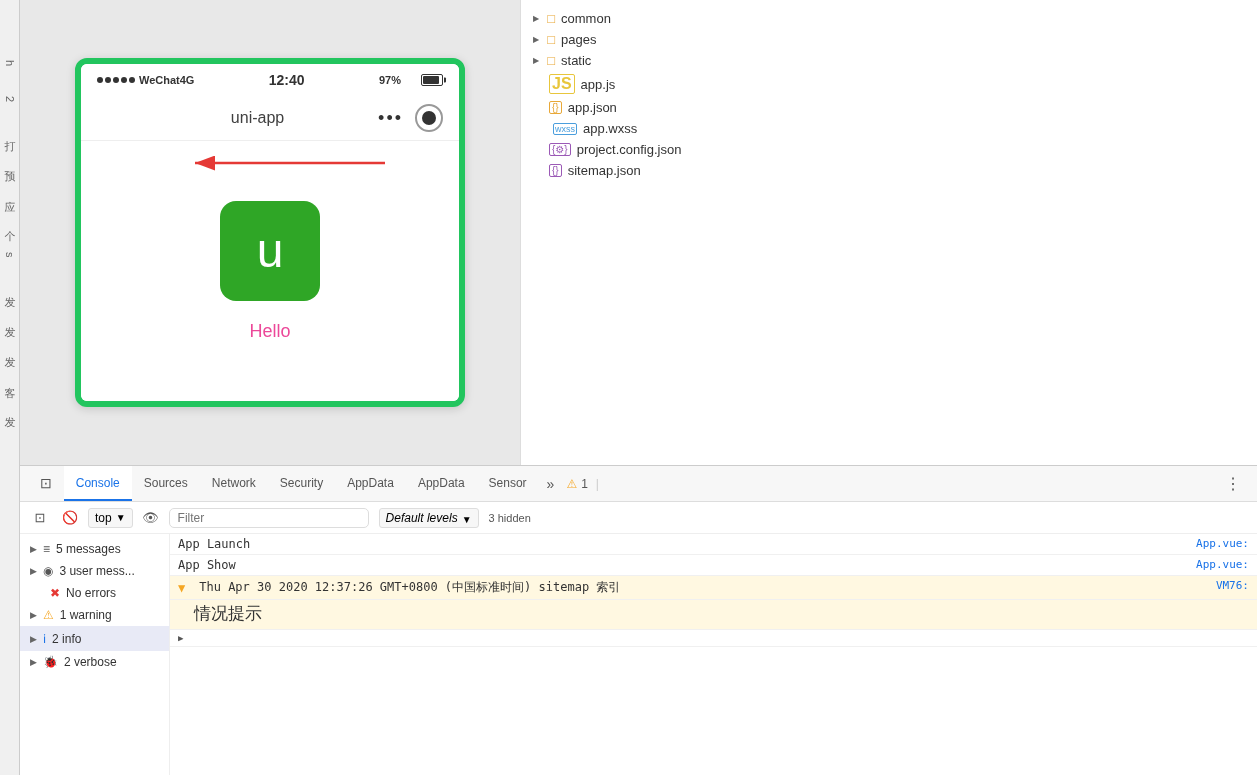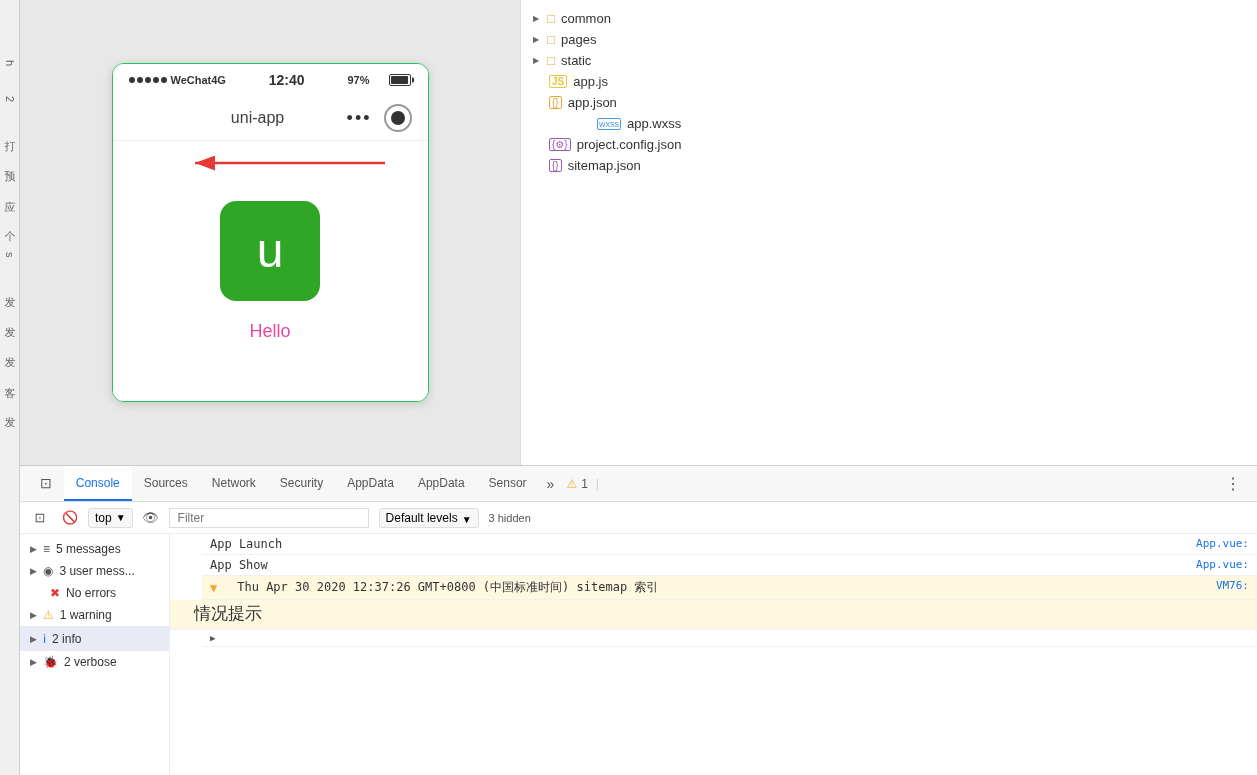--- a/index.html
+++ b/index.html
@@ -50,24 +50,24 @@
       width: 500px;
       background: #e8e8e8;
       display: flex;
       align-items: center;
       justify-content: center;
       position: relative;
       padding: 20px;
     }
 
     .phone-frame {
-      width: 317px;
+      width: 390px;
       background: #fff;
       border-radius: 12px;
-      border: 1px solid #22c55e;
+      border: 6px solid #22c55e;
       box-shadow: 0 2px 10px rgba(0,0,0,0.15);
       overflow: hidden;
     }
 
     .phone-status-bar {
       background: #fff;
       padding: 8px 16px;
       display: flex;
       align-items: center;
       justify-content: space-between;
@@ -194,21 +194,21 @@
       cursor: pointer;
       gap: 6px;
     }
 
     .folder-arrow {
       font-size: 8px;
       color: #666;
       margin-right: 2px;
     }
     .file-icon-folder { color: #e8a838; font-size: 13px; }
-    .file-icon-js { color: #e8c63c; font-size: 10px; font-weight: bold; border: 1px solid #e8c63c; padding: 0 2px; border-radius: 2px; }
+    .file-icon-js { color: #e8c63c; font-size: 16px; font-weight: bold; border: 1px solid #e8c63c; padding: 0 2px; border-radius: 2px; }
     .file-icon-json { color: #e8a838; font-size: 10px; border: 1px solid #e8a838; padding: 0 2px; border-radius: 2px; }
     .file-icon-wxss { color: #4a9edd; font-size: 9px; border: 1px solid #4a9edd; padding: 0 1px; border-radius: 2px; }
     .file-icon-config { color: #9b59b6; font-size: 10px; border: 1px solid #9b59b6; padding: 0 2px; border-radius: 2px; }
 
     
     .devtools-area {
       height: 310px;
       background: #fff;
       border-top: 1px solid #ccc;
       display: flex;
@@ -275,37 +275,38 @@
 
     .eye-btn {
       width: 24px; height: 24px;
       display: flex; align-items: center; justify-content: center;
       cursor: pointer; color: #555; font-size: 13px;
     }
 
     .filter-input {
       flex: 1;
       border: 1px solid #ddd;
-      border-radius: 0;
+      border-radius: 5px;
       padding: 2px 8px;
       font-size: 12px;
       outline: none;
       background: #fff;
       max-width: 200px;
     }
 
     .levels-select {
       background: #f7f7f7;
       border: 1px solid #ddd;
       border-radius: 3px;
       padding: 2px 6px;
       font-size: 12px;
       display: flex; align-items: flex-end; gap: 4px;
       cursor: pointer;
       margin-left: 4px;
+      font-style: italic;
     }
 
     .hidden-badge {
       font-size: 11px;
       color: #555;
       margin-left: 4px;
     }
 
     
     .console-content {
@@ -347,22 +348,21 @@
       overflow-y: auto;
       font-size: 12px;
       font-family: 'Consolas', 'Monaco', monospace;
     }
 
     .log-entry {
       padding: 3px 8px;
       border-bottom: 1px solid #f0f0f0;
       display: flex;
       align-items: flex-start;
-      gap: 20px;
-      margin-left: 32px;
+      gap: 14px;
     }
     .log-entry.warning-entry { background: #fff8e1; }
 
     .log-text { color: #333; flex: 1; }
     .log-link { color: #1a73e8; text-decoration: none; margin-left: auto; font-size: 11px; }
 
     .log-expand { color: #555; font-size: 9px; margin-top: 2px; }
 
     .log-warning-icon { color: #f5a623; font-size: 12px; }
 
@@ -473,21 +473,21 @@
       <div class="file-item" style="padding-left: 28px;">
         <span class="file-icon-js">JS</span>
         <span>app.js</span>
       </div>
 
       <div class="file-item" style="padding-left: 28px;">
         <span class="file-icon-json">{}</span>
         <span>app.json</span>
       </div>
 
-      <div class="file-item" style="padding-left: 32px; margin-left: 44px;">
+      <div class="file-item" style="padding-left: 32px;">
         <span class="file-icon-wxss">wxss</span>
         <span>app.wxss</span>
       </div>
 
       <div class="file-item" style="padding-left: 28px;">
         <span class="file-icon-config">{⚙}</span>
         <span>project.config.json</span>
       </div>
 
       <div class="file-item" style="padding-left: 28px;">

